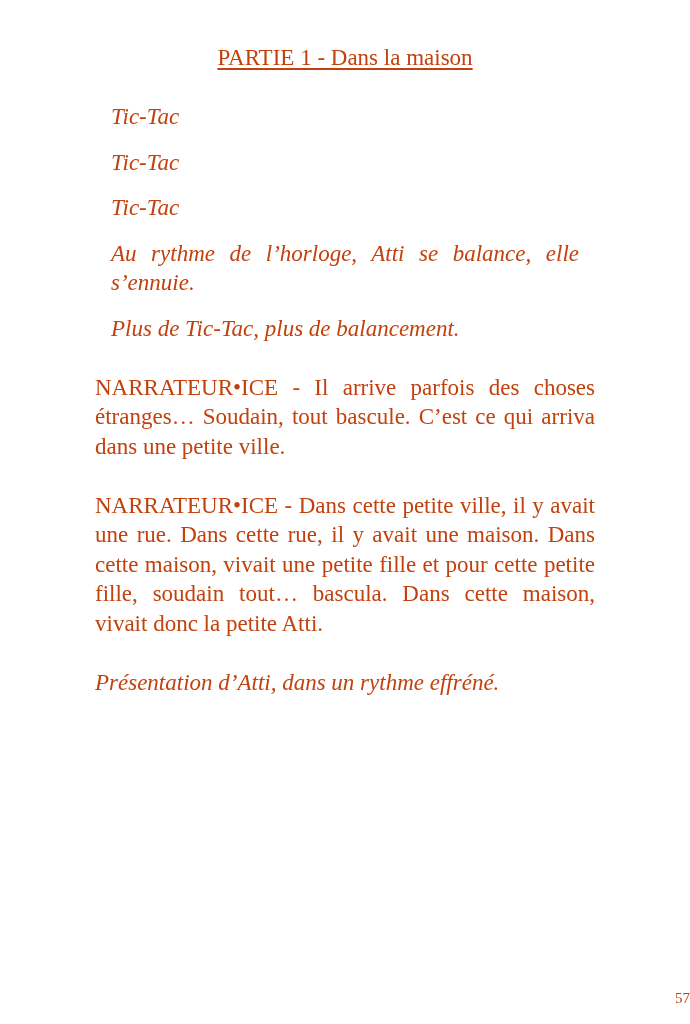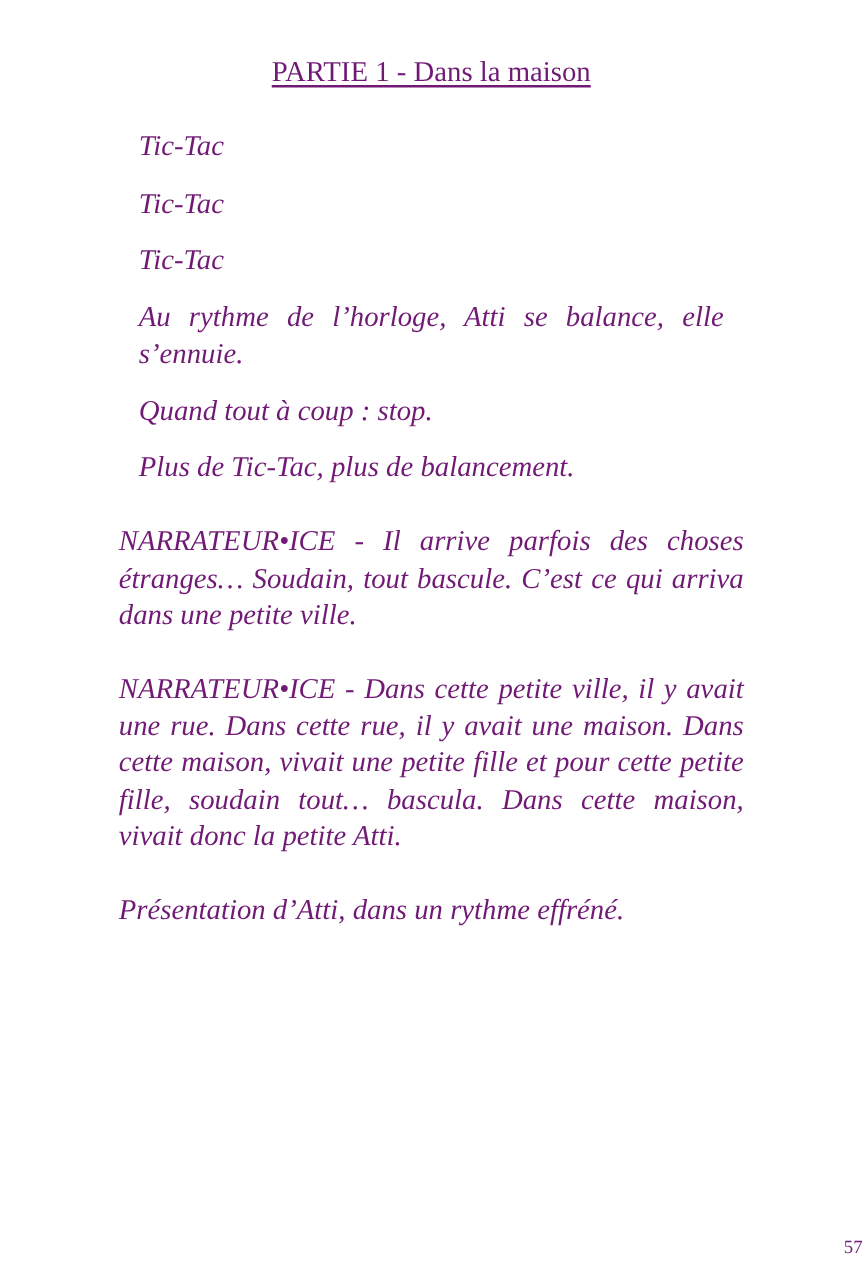--- a/index.html
+++ b/index.html
@@ -3,39 +3,38 @@
 <meta charset="utf-8">
 <style>
   * { margin: 0; padding: 0; box-sizing: border-box; }
   html, body { background: #ffffff; }
   .page {
     position: relative;
     width: 690px;
     height: 1024px;
     margin: 0 auto;
     background: #ffffff;
-    color: #701a75;
+    color: #c2410c;
     font-family: "Liberation Serif", serif;
     font-size: 23px;
     line-height: 29.5px;
     padding: 43px 95px 0 95px;
     overflow: hidden;
   }
   .title {
     font-weight: normal;
     font-size: 23px;
     text-align: center;
     text-decoration: underline;
     text-underline-offset: 3px;
     margin-bottom: 29.5px;
   }
   .block {
     margin-bottom: 29.5px;
     text-align: justify;
-    font-style: italic;
   }
   .block p { margin: 16px; text-align: justify; }
   .stage { font-style: italic; }
   .justify-last { text-align-last: justify; }
   .page-number {
     position: absolute;
     bottom: 18px;
     left: 0;
     right: 0;
     text-align: right;
@@ -48,21 +47,20 @@
 
 <div class="page">
 
   <h1 class="title">PARTIE 1 - Dans la maison</h1>
 
   <div class="block stage">
     <p>Tic-Tac</p>
     <p>Tic-Tac</p>
     <p>Tic-Tac</p>
     <p>Au rythme de l’horloge, Atti se balance, elle s’ennuie.</p>
-    <p>Quand tout à coup : stop.</p>
     <p>Plus de Tic-Tac, plus de balancement.</p>
   </div>
 
   <div class="block">NARRATEUR•ICE - Il arrive parfois des choses étranges… Soudain, tout bascule. C’est ce qui arriva dans une petite ville.</div>
 
 
   <div class="block">NARRATEUR•ICE - Dans cette petite ville, il y avait une rue. Dans cette rue, il y avait une maison. Dans cette maison, vivait une petite fille et pour cette petite fille, soudain tout… bascula. Dans cette maison, vivait donc la petite Atti.</div>
 
   <div class="block stage">Présentation d’Atti, dans un rythme effréné.</div>
 

